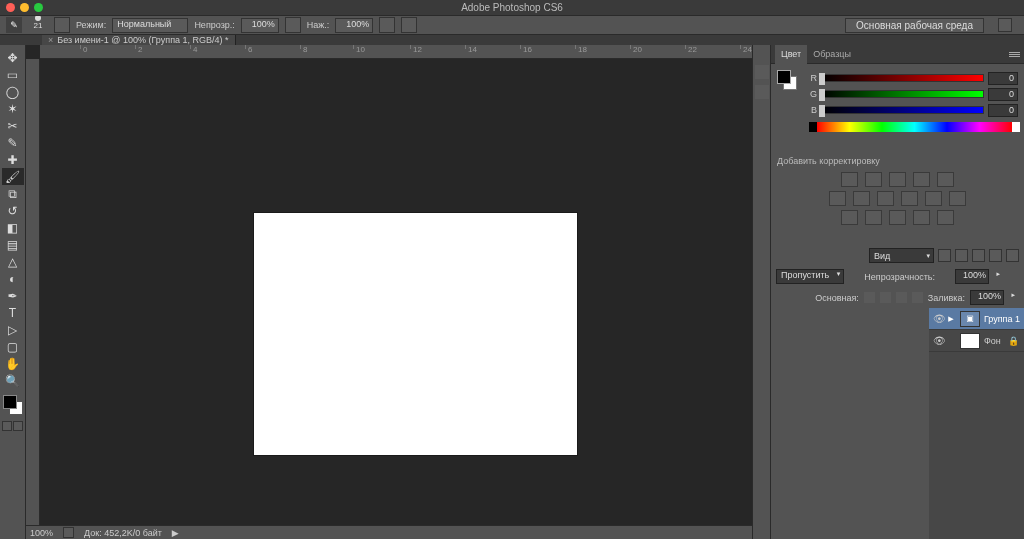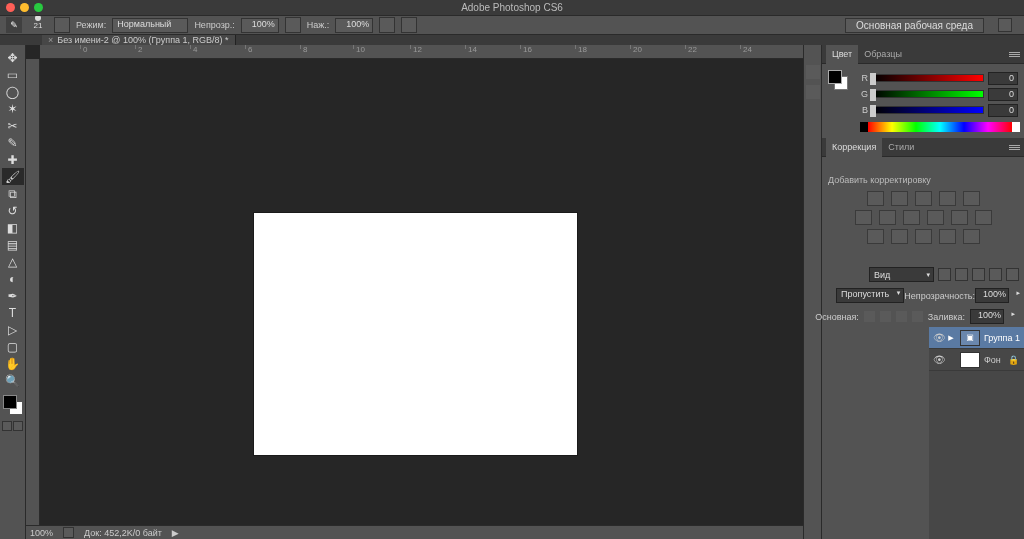--- a/index.html
+++ b/index.html
@@ -52,21 +52,21 @@
 .rul-v { position:absolute; top:14px; left:0; bottom:0; width:14px; background:#535353; border-right:1px solid #2a2a2a; }
 .canvas-paper { position:absolute; left:228px; top:168px; width:323px; height:242px; background:#fff; box-shadow:0 0 0 1px #1a1a1a; }
 .status { position:absolute; bottom:0; left:0; height:14px; background:#535353; display:flex; align-items:center; padding:0 4px; font-size:9px; color:#ccc; right:0; border-top:1px solid #2a2a2a; gap:10px; }
 .status-ic { width:11px; height:11px; background:#5a5a5a; border:1px solid #333; }
 
 
 .dock { width:18px; background:#535353; border-left:1px solid #2a2a2a; display:flex; flex-direction:column; align-items:center; padding-top:20px; gap:6px; }
 .dock-ic { width:14px; height:14px; background:#5a5a5a; }
 
 
-.panels { width:203px; background:#535353; border-left:1px solid #2a2a2a; display:flex; flex-direction:column; }
+.panels { width:254px; background:#535353; border-left:1px solid #2a2a2a; display:flex; flex-direction:column; }
 .panel-hdr { height:19px; background:#3a3a3a; display:flex; align-items:center; padding:0 4px; border-bottom:1px solid #2a2a2a; position:relative; }
 .tab { padding:0 6px; height:19px; line-height:19px; font-size:9px; color:#aaa; }
 .tab.act { background:#535353; color:#ddd; }
 .panel-menu { position:absolute; right:4px; top:4px; width:11px; height:11px; display:flex; flex-direction:column; justify-content:space-around; padding:2px 0; }
 .pm-line { height:1px; background:#aaa; }
 
 
 .color-body { padding:6px 6px 2px 6px; }
 .color-cur { float:left; width:20px; height:20px; position:relative; margin-right:8px; }
 .color-cur-b { position:absolute; right:0; bottom:0; width:14px; height:14px; background:#fff; border:1px solid #777; }
@@ -88,21 +88,21 @@
 .adj-sub { font-size:9px; color:#bbb; padding:2px 0; }
 .adj-row { display:flex; justify-content:center; gap:7px; margin:4px 0; }
 .adj-ic { width:17px; height:15px; background:#5a5a5a; border:1px solid #3a3a3a; }
 
 
 .layers { flex:1; display:flex; flex-direction:column;align-items:flex-end; }
 .lay-top { display:flex; align-items:center; padding:3px 5px; gap:4px; }
 .lay-kind { background:#3a3a3a; border:1px solid #222; height:15px; font-size:9px; color:#ddd; padding:0 14px 0 4px; display:flex; align-items:center; width:65px; position:relative; }
 .lay-kind::after { content:'▾'; position:absolute; right:3px; font-size:7px; }
 .lay-kind-ic { width:13px; height:13px; background:#5a5a5a; border:1px solid #333; }
-.lay-row2 { display:flex; align-items:center; padding:3px 5px; gap:0; }
+.lay-row2 { display:flex; align-items:center; padding:3px 5px; gap:20px; }
 .lay-blend { background:#3a3a3a; border:1px solid #222; height:15px; font-size:9px; color:#ddd; padding:0 14px 0 4px; flex:1; position:relative; }
 .lay-blend::after { content:'▾'; position:absolute; right:3px; font-size:7px; }
 .lay-op-l { font-size:9px; color:#ccc; }
 .lay-op-v { background:#3a3a3a; border:1px solid #222; height:15px; width:34px; font-size:9px; color:#ddd; text-align:right; padding-right:2px; position:relative; }
 .lay-op-v::after { content:'▸'; position:absolute; right:-12px; font-size:7px; }
 .lay-row3 { display:flex; align-items:center; padding:3px 5px; gap:5px; font-size:9px; color:#ccc; }
 .lock-ic { width:11px; height:11px; background:#5a5a5a; }
 .lay-list { flex:1; background:#474747; overflow:auto; }
 .layer-row { height:22px; display:flex; align-items:center; padding:0 4px; border-bottom:1px solid #3a3a3a; }
 .layer-row.sel { background:#5a7aa3; color:#fff; }
@@ -143,21 +143,21 @@
   <div class="opt-icon"></div>
   <div class="workspace-btn">Основная рабочая среда</div>
   <div class="right-extra">
     <div class="ex-ic"></div>
   </div>
 </div>
 
 <div class="doctab">
   <div class="doctab-item">
     <span class="doc-close">×</span>
-    <span>Без имени-2 @ 100% (Группа 1, RGB/8) *</span>
+    <span>Без имени-1 @ 100% (Группа 1, RGB/4) *</span>
   </div>
 </div>
 
 <div class="main">
 
   <div class="toolbox">
     <div class="toolslot">✥</div>
     <div class="toolslot">▭</div>
     <div class="toolslot">◯</div>
     <div class="toolslot">✶</div>
@@ -256,29 +256,20 @@
             <div class="sl-track b">
               <div class="sl-thumb"></div>
             </div>
             <div class="sl-val">0</div>
           </div>
         </div>
       <div style="clear:both"></div>
       <div class="spectrum"></div>
     </div>
 
-    <div class="panel-hdr">
-      <div class="tab act">Коррекция</div>
-      <div class="tab">Стили</div>
-      <div class="panel-menu">
-          <div class="pm-line"></div>
-          <div class="pm-line"></div>
-          <div class="pm-line"></div>
-        </div>
-    </div>
     <div class="adj-body">
       <div class="adj-sub">Добавить корректировку</div>
       <div class="adj-row">
         <div class="adj-ic"></div>
         <div class="adj-ic"></div>
         <div class="adj-ic"></div>
         <div class="adj-ic"></div>
         <div class="adj-ic"></div>
       </div>
       <div class="adj-row">

